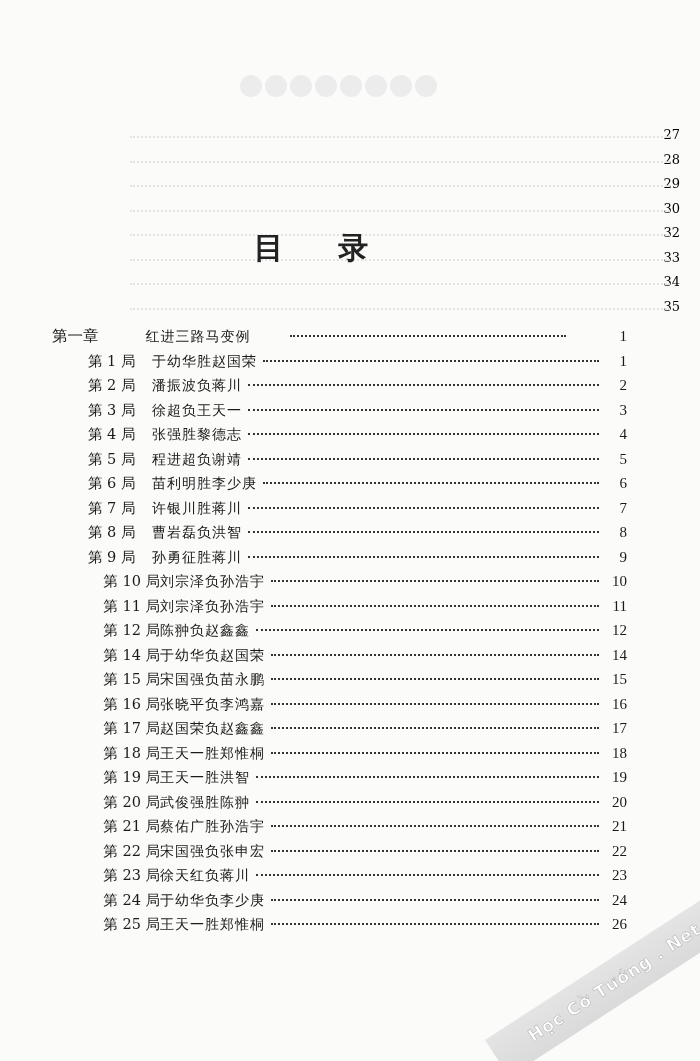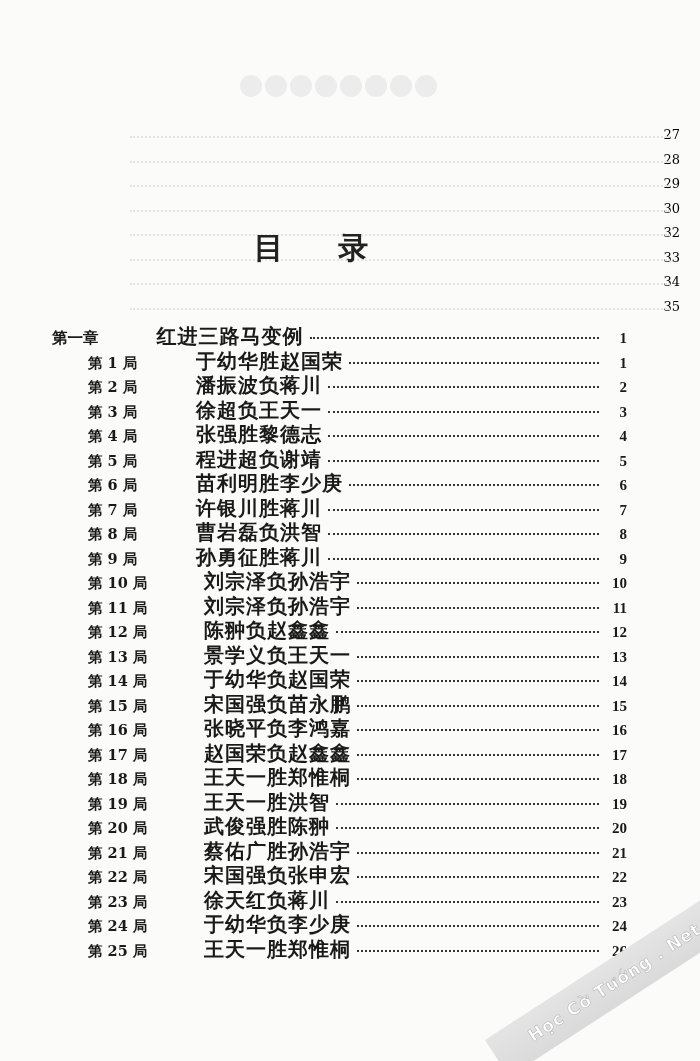--- a/index.html
+++ b/index.html
@@ -32,26 +32,26 @@
   .title {
     position:absolute; left:4px; width:636px; top:228px; text-align:center;
     font-size:30px; font-weight:bold; letter-spacing:22px;
     font-family:"DejaVu Sans","Liberation Sans",sans-serif; color:#222;
   }
   .toc { position:absolute; left:52px; top:325px; width:575px; }
   .toc-row {
     display:flex; align-items:baseline; height:24.5px; font-size:15px;
     line-height:22px; white-space:nowrap;
   }
-  .toc-row.chapter { font-family:"DejaVu Sans","Liberation Sans",sans-serif; font-size:15.5px; font-weight:bold; }
-  .toc-row.game { padding-left:36px;font-weight:bold; }
+  .toc-row.chapter { font-family:"DejaVu Sans","Liberation Sans",sans-serif; font-size:15.5px; font-weight:normal;gap:33px; }
+  .toc-row.game { padding-left:36px; }
   .ch-label { margin-right:14px; }
   .g-label { width:64px; flex:none; font-size:14.5px; }
-  .g-label.wide { width:72px; }
-  .g-title { flex:none; font-size:20px; letter-spacing:1px;margin-left:44px; }
+  .g-label.wide { width:72px;text-align:right; }
+  .g-title { flex:none; font-size:14px; letter-spacing:1px; }
   .leader {
     flex:1; margin:0 6px; border-bottom:2.5px dotted #333; transform:translateY(-4px);
     min-width:20px;
   }
   .pg { flex:none; width:22px; text-align:right; font-size:15px; font-family:"Liberation Serif","DejaVu Serif",serif; }
   .folio {
     position:absolute; left:566px; top:981px; font-size:17px; font-weight:bold;
     font-family:"Liberation Serif","DejaVu Serif",serif;
   }
   .watermark {
@@ -184,26 +184,20 @@
         <span class="leader"></span>
         <span class="pg">11</span>
       </div>
     <div class="toc-row game">
         <span class="g-label wide">第 12 局</span>
         <span class="g-title">陈翀负赵鑫鑫</span>
         <span class="leader"></span>
         <span class="pg">12</span>
       </div>
     <div class="toc-row game">
-        <span class="g-label wide">第 13 局</span>
-        <span class="g-title">景学义负王天一</span>
-        <span class="leader"></span>
-        <span class="pg">13</span>
-      </div>
-    <div class="toc-row game">
         <span class="g-label wide">第 14 局</span>
         <span class="g-title">于幼华负赵国荣</span>
         <span class="leader"></span>
         <span class="pg">14</span>
       </div>
     <div class="toc-row game">
         <span class="g-label wide">第 15 局</span>
         <span class="g-title">宋国强负苗永鹏</span>
         <span class="leader"></span>
         <span class="pg">15</span>

